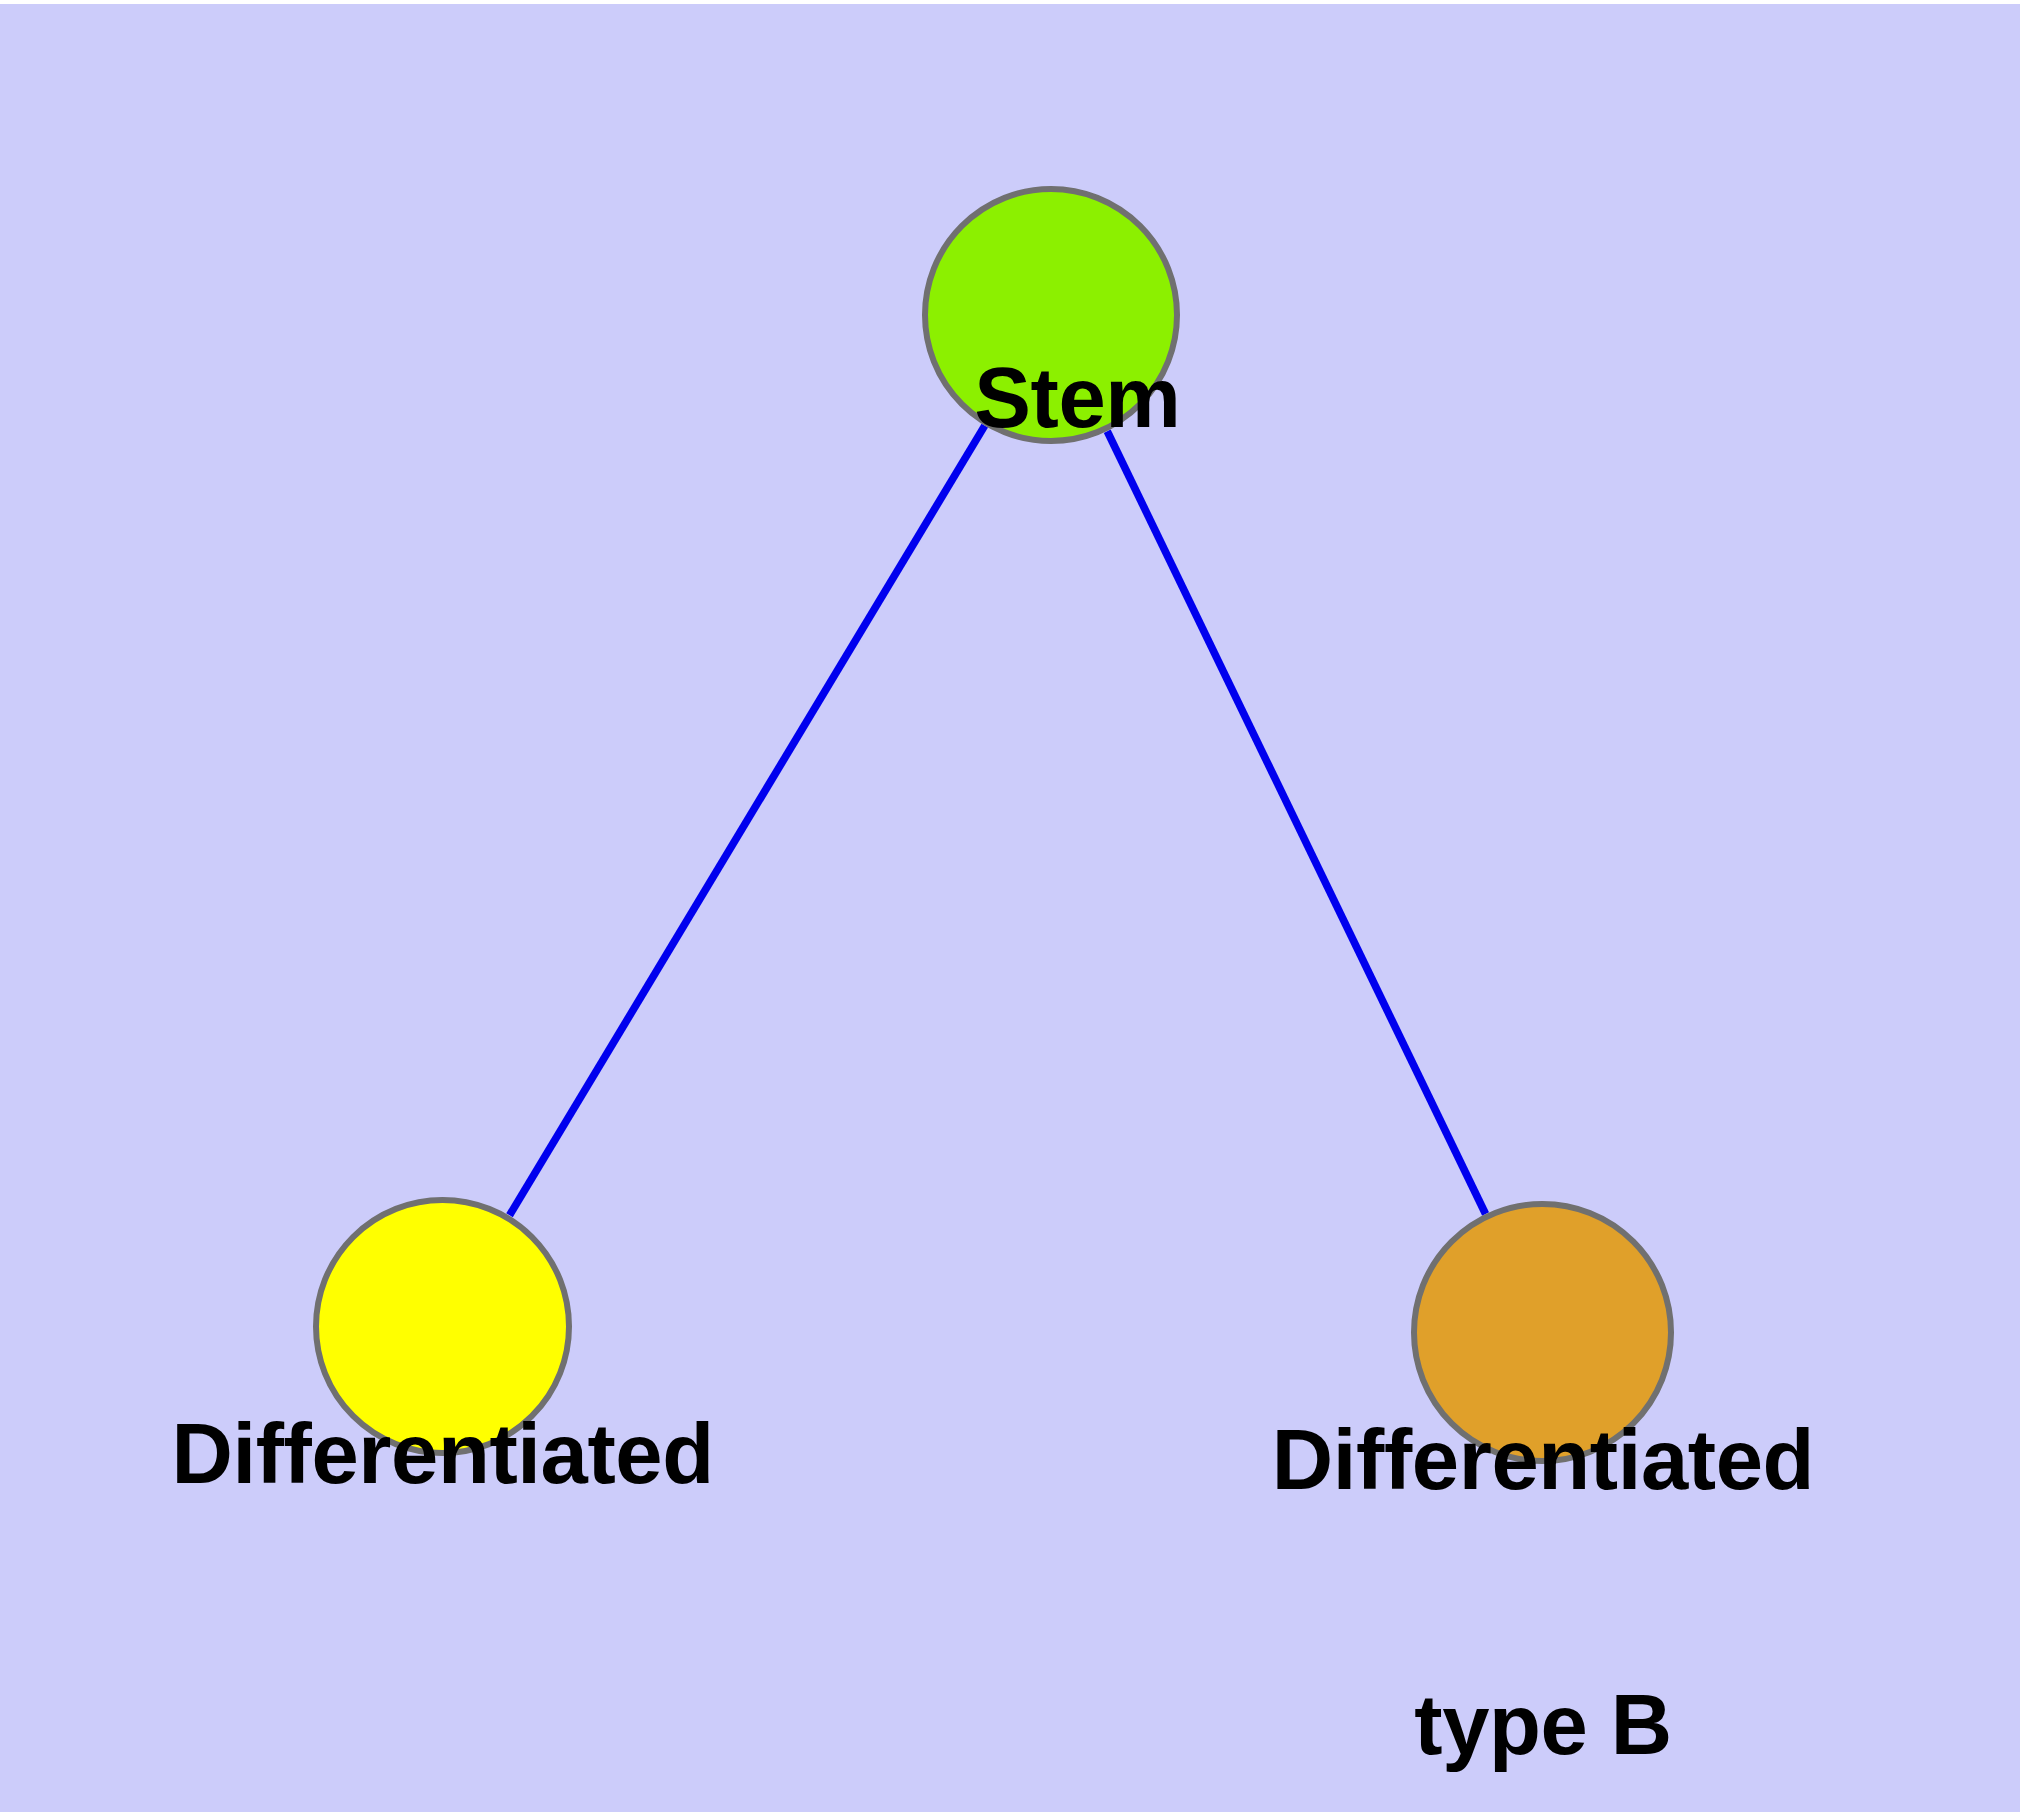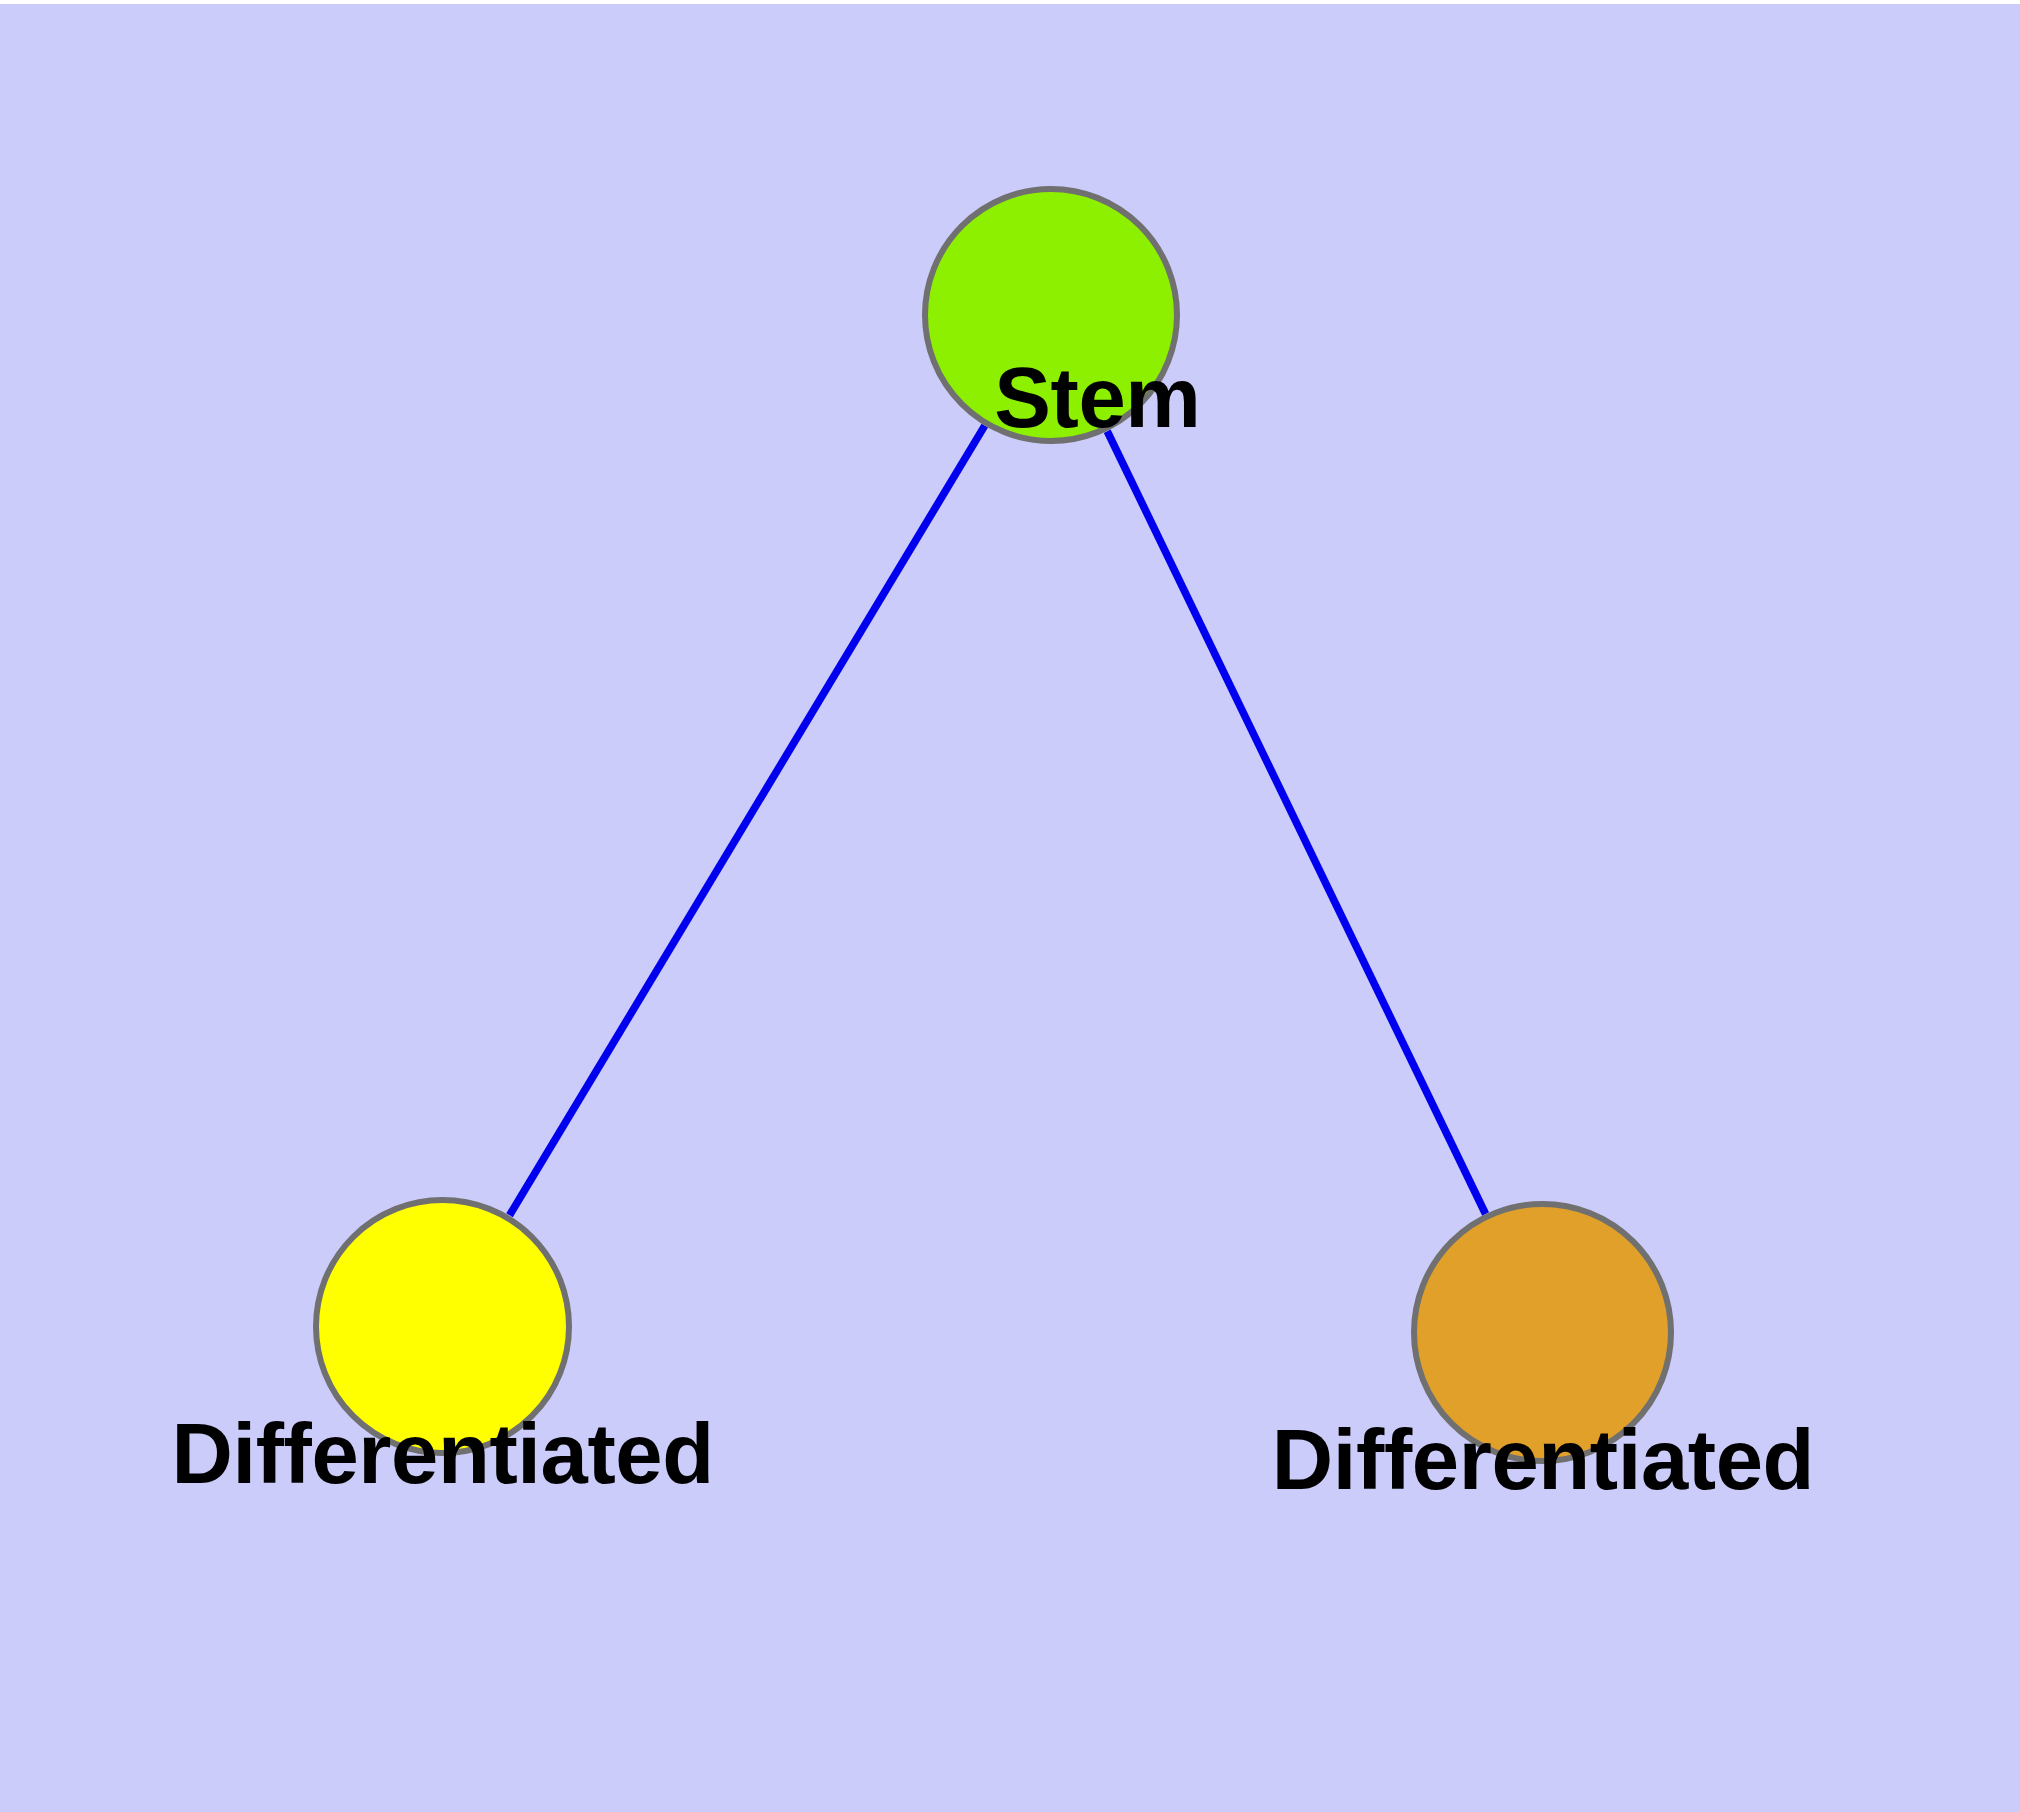--- a/index.html
+++ b/index.html
@@ -65,26 +65,27 @@
 
   <div class="node" style="left:922px; top:186px; width:258px; height:258px;
               background:#8cf000; border:6px solid #707070;"></div>
 
   <div class="node" style="left:313px; top:1197px; width:259px; height:259px;
               background:#ffff00; border:6px solid #707070;"></div>
 
   <div class="node" style="left:1411px; top:1201px; width:263px; height:263px;
               background:#e0a02a; border:6px solid #707070;"></div>
 
-  <div class="node-label" style="left: 627px; top: 266px; width: 848px; font-size: 85px; color: rgb(0, 0, 0);">
+  <div class="node-label" style="left: 607px; top: 266px; width: 848px; font-size: 85px; color: rgb(0, 0, 0);">
     <span>Stem</span>
   </div>
 
   <div class="node-label" style="left: 18.6px; top: 1233px; width: 848px; font-size: 85px; color: rgb(0, 0, 0);">
     <div>Differentiated</div>
   </div>
 
   <div class="node-label" style="left: 1119px; top: 1239px; width: 848px; font-size: 85px; color: rgb(0, 0, 0);">
     <div>Differentiated</div>
+    <div>type B</div>
   </div>
 
 </div>
 
 
 </body></html>

